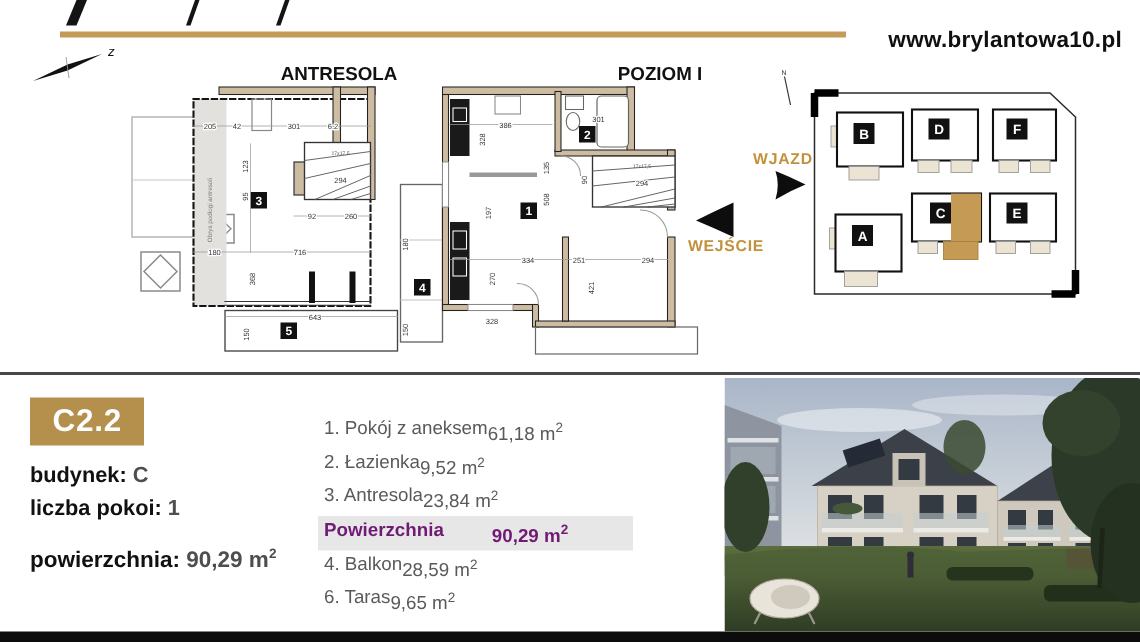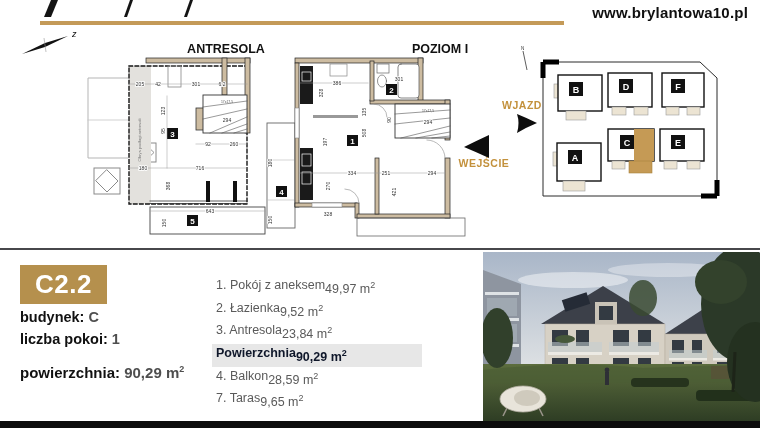--- a/index.html
+++ b/index.html
@@ -1,36 +1,36 @@
 <!DOCTYPE html>
 <html><head>
 <meta charset="utf-8">
 <style>
   html,body{margin:0;padding:0;background:#fff;}
   body{width:760px;height:428px;overflow:hidden;font-family:"Liberation Sans",sans-serif;}
   .stage{position:relative;width:760px;height:428px;background:#fff;}
   .abs{position:absolute;}
   
   .gold-rule{left:40px;top:21px;width:524px;height:4px;background:#c49a58;}
-  .site-url{right:12px;top:4px;font-size:15px;font-weight:bold;color:#101010;letter-spacing:.2px;}
+  .site-url{right:12px;top:18px;font-size:15px;font-weight:bold;color:#101010;letter-spacing:.2px;}
   
   .plans-svg{left:0;top:0;width:760px;height:250px;}
   
   .separator{left:0;top:248px;width:760px;height:2px;background:#47474b;}
   .bottom-bar{left:0;top:421px;width:760px;height:7px;background:#0c0c0c;}
   
-  .unit-badge{left:20px;top:265px;background:#b5904d;color:#fff;font-size:26px;font-weight:bold;
+  .unit-badge{left:20px;top:265px;background:#b5904d;color:#fff;font-size:21px;font-weight:bold;
               padding:4px 15px;letter-spacing:.5px;}
   .details{left:20px;top:306px;font-size:14.5px;color:#4e4e4e;line-height:22px;font-weight:bold;}
   .details b{color:#111;}
   .detail-area{margin-top:8px;font-size:15px;}
   sup{font-size:9px;}
   .room-table{left:212px;top:276px;width:210px;font-size:12.5px;color:#5a5a5a;}
   .room-row{display:flex;line-height:18.5px;padding:0 4px;}
-  .room-row.total{background:#e7e7e7;font-weight:bold;color:#0f172a;}
+  .room-row.total{background:#e7e7e7;font-weight:bold;color:#701a75;gap:32px;}
   .photo{left:483px;top:252px;width:277px;height:169px;}
   text{font-family:"Liberation Sans",sans-serif;}
 </style>
 </head>
 <body>
 
 <div class="stage">
 
   <svg class="abs" style="left:38px;top:0;" width="200" height="18">
     <polygon points="6,17 13,0 20,0 13,17" fill="#141414"></polygon>
@@ -289,40 +289,40 @@
     <div class="detail-area">
       <b>powierzchnia:</b>
       <span>90,29</span>
       <span>m</span><sup>2</sup>
     </div>
   </div>
 
   <div class="abs room-table">
     <div class="room-row">
       <span>1. Pokój z aneksem</span>
-      <span><span>49,97</span> <span>m</span><sup>2</sup></span>
+      <span><span>61,18</span> <span>m</span><sup>2</sup></span>
     </div>
     <div class="room-row">
       <span>2. Łazienka</span>
       <span><span>9,52</span> <span>m</span><sup>2</sup></span>
     </div>
     <div class="room-row">
       <span>3. Antresola</span>
       <span><span>23,84</span> <span>m</span><sup>2</sup></span>
     </div>
     <div class="room-row total">
       <span>Powierzchnia</span>
       <span><span>90,29</span> <span>m</span><sup>2</sup></span>
     </div>
     <div class="room-row">
       <span>4. Balkon</span>
       <span><span>28,59</span> <span>m</span><sup>2</sup></span>
     </div>
     <div class="room-row">
-      <span>7. Taras</span>
+      <span>6. Taras</span>
       <span><span>9,65</span> <span>m</span><sup>2</sup></span>
     </div>
   </div>
 
   <svg class="abs photo" viewBox="0 0 277 169">
     <defs>
       <linearGradient id="sky" x1="0" y1="0" x2="0" y2="1">
         <stop offset="0" stop-color="#a9b6c8"></stop>
           <stop offset="0.7" stop-color="#dfe2e4"></stop>
         <stop offset="1" stop-color="#e9e6df"></stop>

